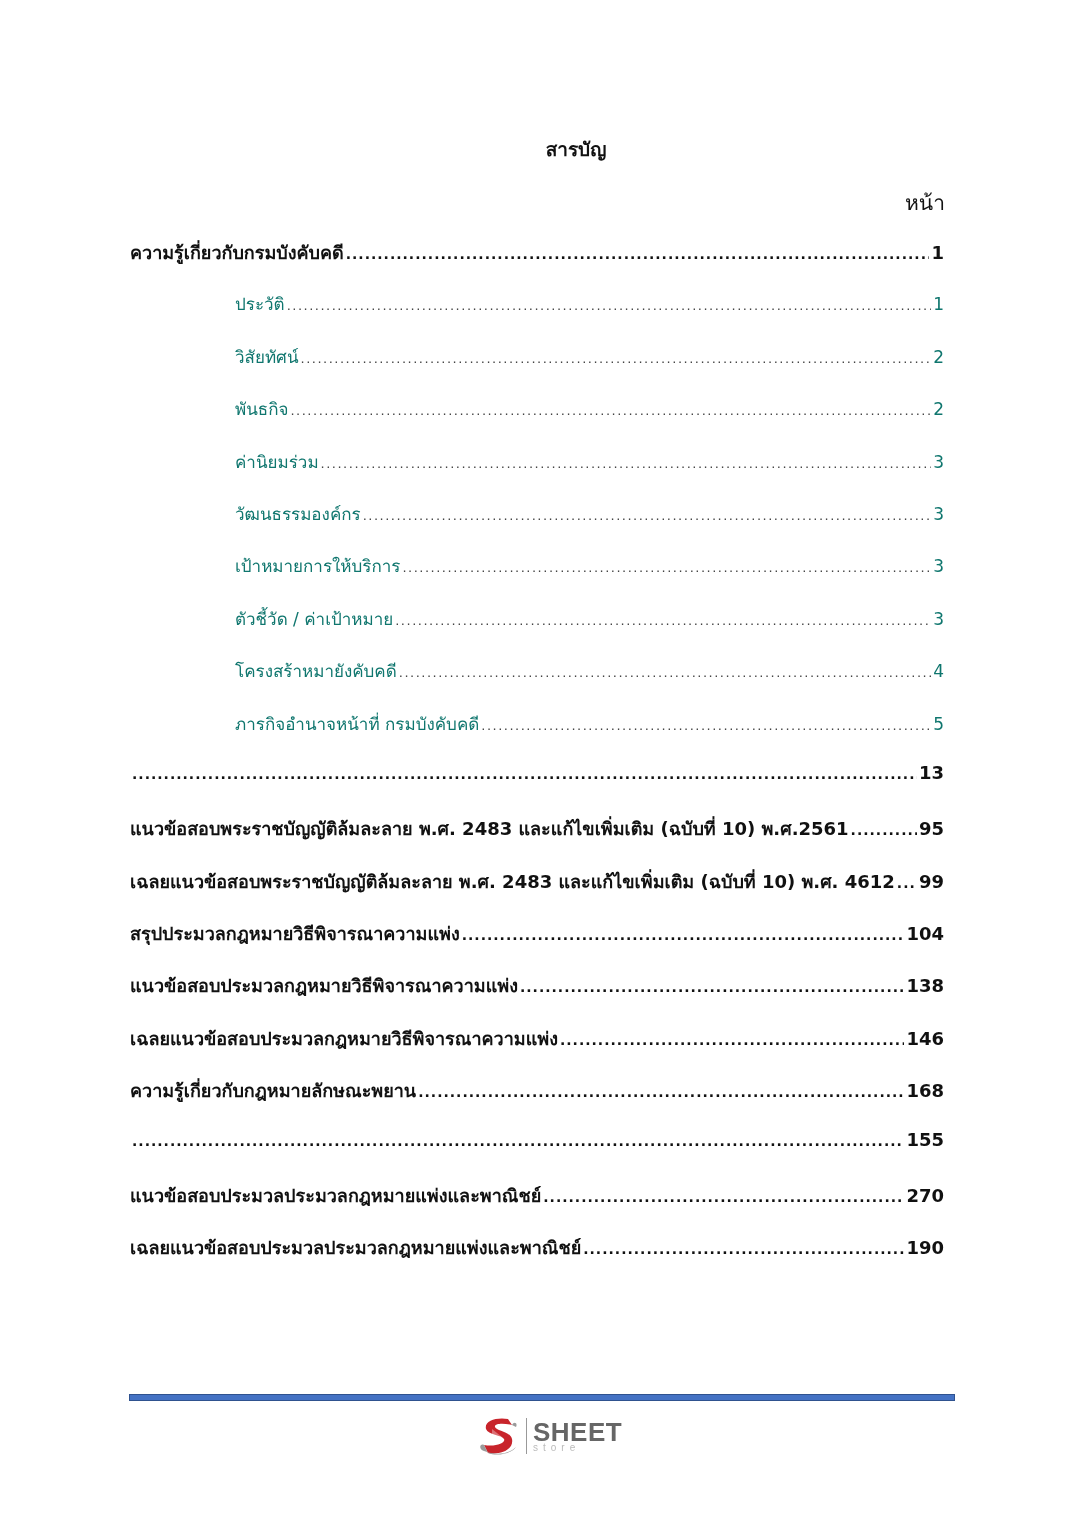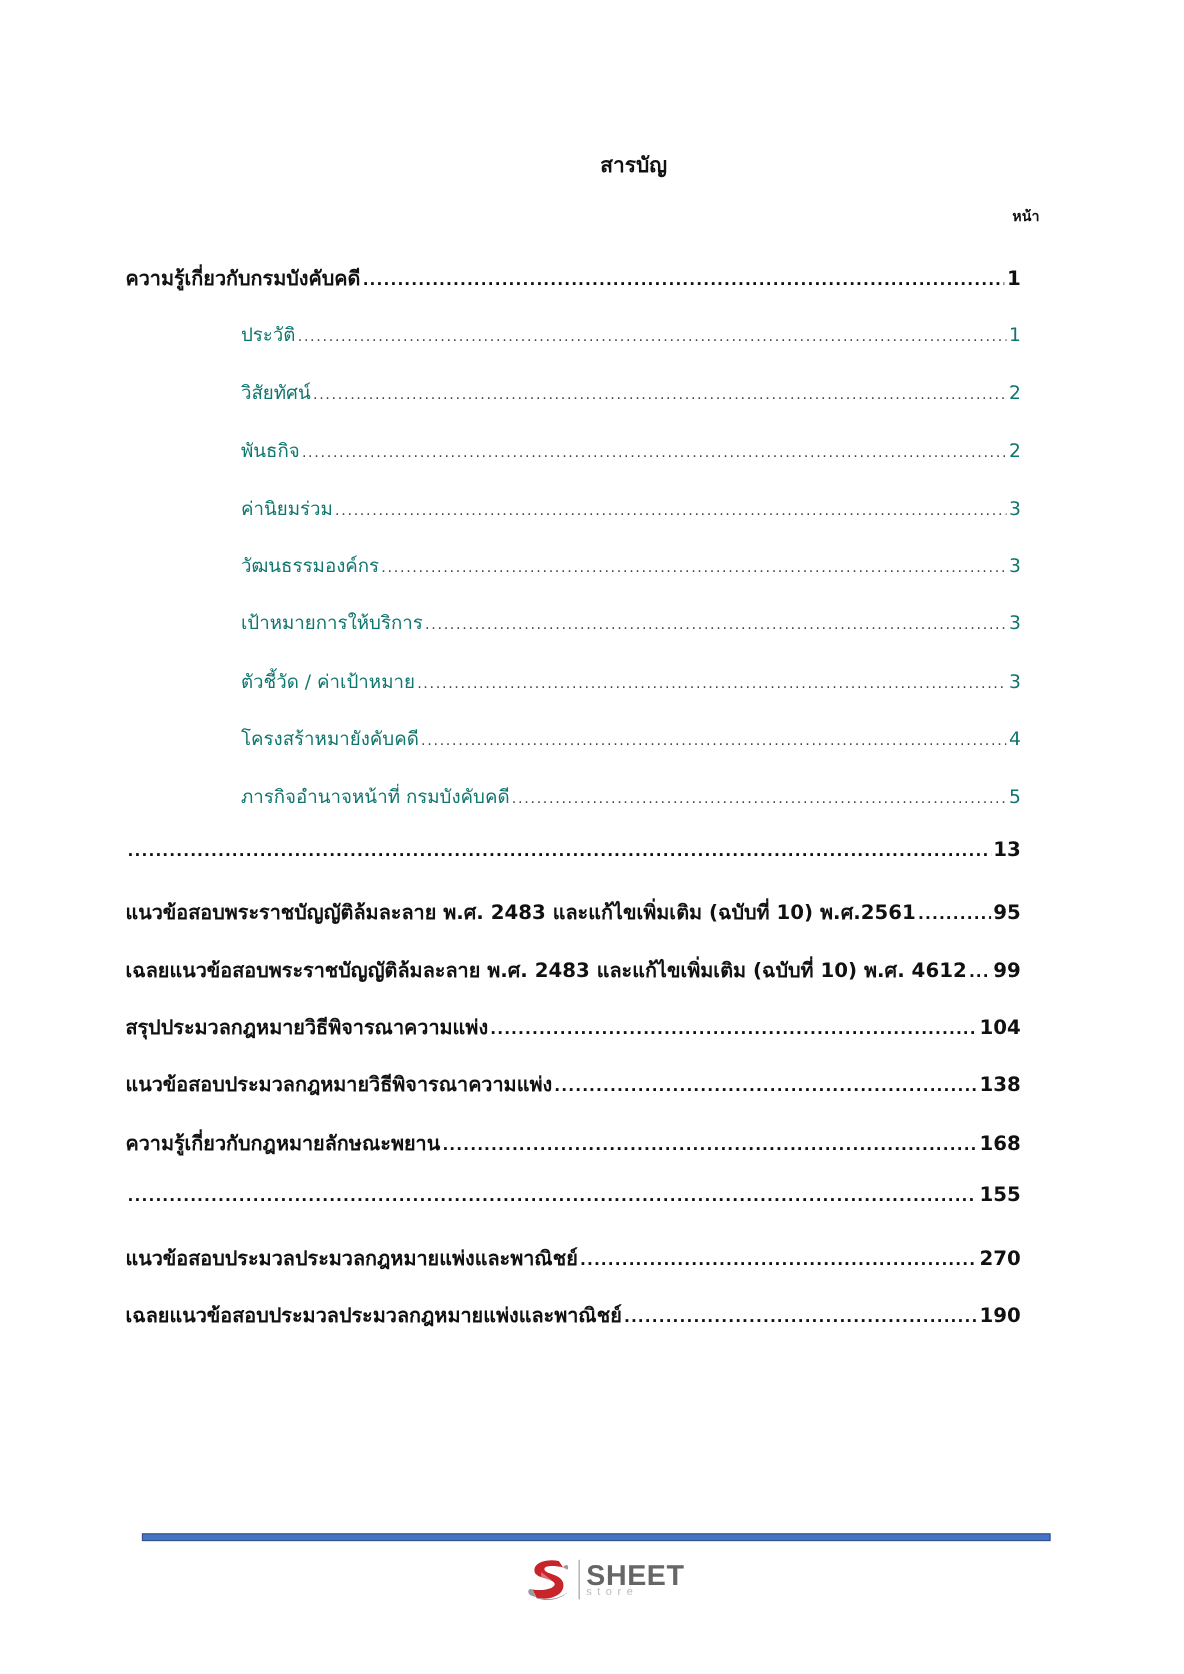--- a/index.html
+++ b/index.html
@@ -1,21 +1,21 @@
 <!DOCTYPE html>
 <html><head>
 <meta charset="utf-8">
 <style>
   html, body { margin: 0; padding: 0; background: #ffffff; }
   body { width: 1076px; height: 1522px; position: relative; overflow: hidden;
          font-family: "DejaVu Sans", "Liberation Sans", sans-serif; color: #111; }
   .page-title { position: absolute; top: 134px; left: 0; width: 1152px; text-align: center;
                 font-size: 19px; font-weight: bold; }
-  .page-col-label { position: absolute; top: 186px; right: 131px; font-size: 13px; font-weight: bold; }
-  .toc { position: absolute; top: 238px; left: 114px; width: 814px; }
+  .page-col-label { position: absolute; top: 186px; right: 131px; font-size: 21px; font-weight: normal; }
+  .toc { position: absolute; top: 238px; left: 130px; width: 814px; }
   .toc-row { display: flex; align-items: baseline; height: 52.4px; white-space: nowrap; overflow: hidden; }
   .toc-row.level-1 { font-weight: bold; font-size: 18px; padding-left: 0; }
   .toc-row.level-2 { font-weight: normal; font-size: 17px; padding-left: 105px; color: #0f766e; }
   .toc-label { flex: 0 0 auto; }
   .toc-leader { flex: 1 1 auto; overflow: hidden; margin: 0 2px; letter-spacing: 1px; }
   .toc-leader::before { content: "................................................................................................................................................................................................................................................................................................................"; }
   .level-2 .toc-leader { color: #444; font-size: 13px; letter-spacing: 1.5px; }
   .level-1 .toc-leader { font-size: 14px; letter-spacing: 1px; }
   .toc-page { flex: 0 0 auto; text-align: right; }
   .footer-bar { position: absolute; top: 1394px; left: 129px; width: 826px; height: 7px;
@@ -102,20 +102,25 @@
       <span class="toc-label">สรุปประมวลกฎหมายวิธีพิจารณาความแพ่ง</span>
       <span class="toc-leader"></span>
       <span class="toc-page">104</span>
     </div>
   <div class="toc-row level-1">
       <span class="toc-label">แนวข้อสอบประมวลกฎหมายวิธีพิจารณาความแพ่ง</span>
       <span class="toc-leader"></span>
       <span class="toc-page">138</span>
     </div>
   <div class="toc-row level-1">
+      <span class="toc-label">เฉลยแนวข้อสอบประมวลกฎหมายวิธีพิจารณาความแพ่ง</span>
+      <span class="toc-leader"></span>
+      <span class="toc-page">146</span>
+    </div>
+  <div class="toc-row level-1">
       <span class="toc-label">ความรู้เกี่ยวกับกฎหมายลักษณะพยาน</span>
       <span class="toc-leader"></span>
       <span class="toc-page">168</span>
     </div>
   <div class="toc-row level-1">
       <span class="toc-leader"></span>
       <span class="toc-page">155</span>
     </div>
   <div class="toc-row level-1">
       <span class="toc-label">แนวข้อสอบประมวลประมวลกฎหมายแพ่งและพาณิชย์</span>

